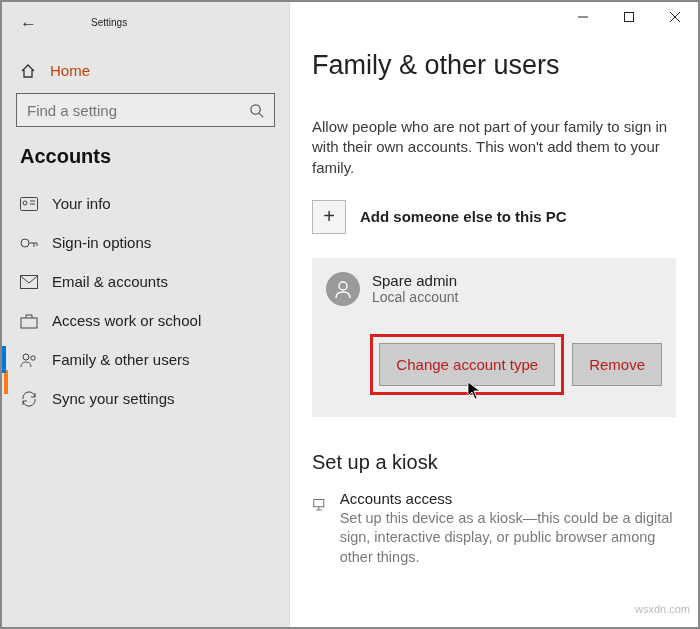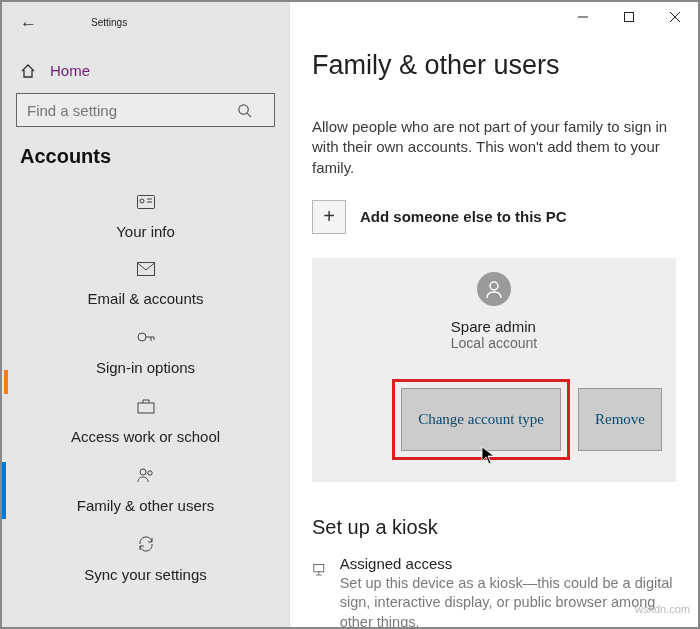--- a/index.html
+++ b/index.html
@@ -8,40 +8,40 @@
     .titlebar { position: absolute; top: 0; left: 0; right: 0; height: 40px; display: flex; align-items: center; z-index: 10; }
     .titlebar-left { display: flex; align-items: center; padding-left: 18px; gap: 18px; }
     .titlebar-back { font-size: 17px; color: #333; }
     .titlebar-title { font-size: 10px; color: #222; margin-left: 36px; }
     .winbtns { position: absolute; right: 0; top: 0; display: flex; }
     .winbtn { width: 46px; height: 30px; display: flex; align-items: center; justify-content: center; font-size: 13px; color: #222; }
     .sidebar { width: 288px; background: #e6e6e6; padding-top: 40px; border-right: 1px solid #ddd; }
     .sidebar-inner { padding: 12px 14px 0 14px; }
     .home-row { display: flex; align-items: center; gap: 14px; padding: 8px 4px 14px 4px; }
     .home-row svg, .nav-item svg { flex-shrink: 0; }
-    .home-label { font-size: 15px; color: #701a75; }
-    .searchbox { display: flex; align-items: center; border: 1px solid #666; background: #ececec; height: 34px; padding: 0 10px; margin-bottom: 18px; }
+    .home-label { font-size: 15px; color: #c2410c; }
+    .searchbox { display: flex; align-items: center; border: 1px solid #666; background: #ececec; height: 34px; padding: 0 10px; justify-content: space-between; margin-bottom: 18px; }
     .searchbox input { border: none; background: transparent; font-size: 15px; color: #666; outline: none; width: 210px; }
     .cat-header { font-weight: 600; font-size: 20px; padding: 0 4px 16px 4px; color: #111; }
-    .nav-item { display: flex; align-items: center; gap: 14px; padding: 11px 4px; font-size: 15px; color: #222; position: relative; flex-direction: column; }
+    .nav-item { display: flex; align-items: center; gap: 14px; padding: 11px 4px; font-size: 15px; color: #222; position: relative; }
     .nav-item.selected::before { content: ""; position: absolute; left: -14px; top: 6px; bottom: 6px; width: 4px; background: #0078d7; }
     .main { flex: 1; padding: 48px 22px 16px 22px; overflow: hidden; }
     .page-title { font-size: 27px; font-weight: 400; color: #222; margin-bottom: 36px; }
     .section-h { font-size: 20px; font-weight: 400; color: #222; margin-bottom: 16px; }
     .section-p { font-size: 15px; color: #3a3a3a; line-height: 1.35; margin-bottom: 22px; }
     .add-row { display: flex; align-items: center; gap: 14px; margin-bottom: 24px; }
     .plusbox { width: 34px; height: 34px; border: 1px solid #b8b8b8; display: flex; align-items: center; justify-content: center; font-size: 20px; color: #333; background: #f4f4f4; }
     .add-label { font-size: 15px; color: #222; font-weight: bold; }
     .user-card { background: #eeeeee; padding: 14px 14px 22px 14px; position: relative; }
-    .user-top { display: flex; align-items: center; gap: 12px; flex-direction: column; }
+    .user-top { display: flex; align-items: center; gap: 12px; }
     .avatar { width: 34px; height: 34px; border-radius: 50%; background: #9a9a9a; display: flex; align-items: center; justify-content: center; }
     .user-name { font-size: 15px; color: #222; }
     .user-type { font-size: 14px; color: #6a6a6a; }
     .user-actions { display: flex; gap: 8px; margin-top: 28px; justify-content: flex-end; align-items: center; position: relative; }
-    .btn { background: #ccc; border: 1px solid #999; padding: 22px 16px; font-size: 15px; color: #0c4a6e; font-family: Liberation Serif, serif; }
+    .btn { background: #ccc; border: 1px solid #999; padding: 12px 16px; font-size: 15px; color: #b91c1c; }
     .btn-highlight-wrap { border: 3px solid #d92020; padding: 6px; display: inline-block; position: relative; }
     .cursor { position: absolute; left: 50%; bottom: -14px; font-size: 18px; pointer-events: none; }
     .kiosk { margin-top: 34px; }
     .assigned-row { display: flex; gap: 14px; margin-top: 14px; }
     .assigned-title { font-size: 15px; color: #222; }
     .assigned-desc { font-size: 14.5px; color: #7a7a7a; line-height: 1.35; margin-top: 2px; }
     .watermark { position: absolute; bottom: 12px; right: 8px; font-size: 11px; color: #bbb; }
     .sidemark { position: absolute; left: 2px; top: 368px; width: 4px; height: 24px; background: #ff7a1a; }
   </style>
 </head>
@@ -95,34 +95,34 @@
       <div class="nav-item">
         <svg width="18" height="14" viewBox="0 0 18 14">
             <rect x="0.5" y="0.5" width="17" height="13" rx="1" fill="none" stroke="#444" stroke-width="1"></rect>
             <circle cx="5" cy="6" r="2" fill="none" stroke="#444"></circle>
             <line x1="10" y1="4" x2="15" y2="4" stroke="#444"></line>
             <line x1="10" y1="7" x2="15" y2="7" stroke="#444"></line>
           </svg>
         <span>Your info</span>
       </div>
       <div class="nav-item">
-        <svg width="18" height="14" viewBox="0 0 18 14">
-            <rect x="0.5" y="0.5" width="17" height="13" fill="none" stroke="#444"></rect>
-            <path d="M0.5 1 L9 8 L17.5 1" fill="none" stroke="#444"></path>
-          </svg>
-        <span>Email &amp; accounts</span>
-      </div>
-      <div class="nav-item">
         <svg width="18" height="16" viewBox="0 0 18 16">
             <circle cx="5" cy="8" r="4" fill="none" stroke="#444"></circle>
             <line x1="9" y1="8" x2="17" y2="8" stroke="#444"></line>
             <line x1="14" y1="8" x2="14" y2="12" stroke="#444"></line>
             <line x1="17" y1="8" x2="17" y2="11" stroke="#444"></line>
           </svg>
         <span>Sign-in options</span>
+      </div>
+      <div class="nav-item">
+        <svg width="18" height="14" viewBox="0 0 18 14">
+            <rect x="0.5" y="0.5" width="17" height="13" fill="none" stroke="#444"></rect>
+            <path d="M0.5 1 L9 8 L17.5 1" fill="none" stroke="#444"></path>
+          </svg>
+        <span>Email &amp; accounts</span>
       </div>
       <div class="nav-item">
         <svg width="18" height="16" viewBox="0 0 18 16">
             <rect x="1" y="5" width="16" height="10" fill="none" stroke="#444"></rect>
             <path d="M6 5 V2 H12 V5" fill="none" stroke="#444"></path>
           </svg>
         <span>Access work or school</span>
       </div>
       <div class="nav-item selected">
         <svg width="18" height="16" viewBox="0 0 18 16">
@@ -180,21 +180,21 @@
 
     <div class="kiosk">
       <div class="section-h">Set up a kiosk</div>
       <div class="assigned-row">
         <svg width="30" height="30" viewBox="0 0 30 30">
             <rect x="4" y="3" width="22" height="16" fill="none" stroke="#333" stroke-width="1.5"></rect>
             <line x1="15" y1="19" x2="15" y2="25" stroke="#333" stroke-width="1.5"></line>
             <line x1="9" y1="26" x2="21" y2="26" stroke="#333" stroke-width="1.5"></line>
           </svg>
         <div>
-          <div class="assigned-title">Assigned access</div>
+          <div class="assigned-title">Accounts access</div>
           <div class="assigned-desc">Set up this device as a kiosk—this could be a digital sign, interactive display, or public browser among other things.</div>
         </div>
       </div>
     </div>
   </div>
 
   <div class="watermark">wsxdn.com</div>
 </div>
 
 </body></html>

